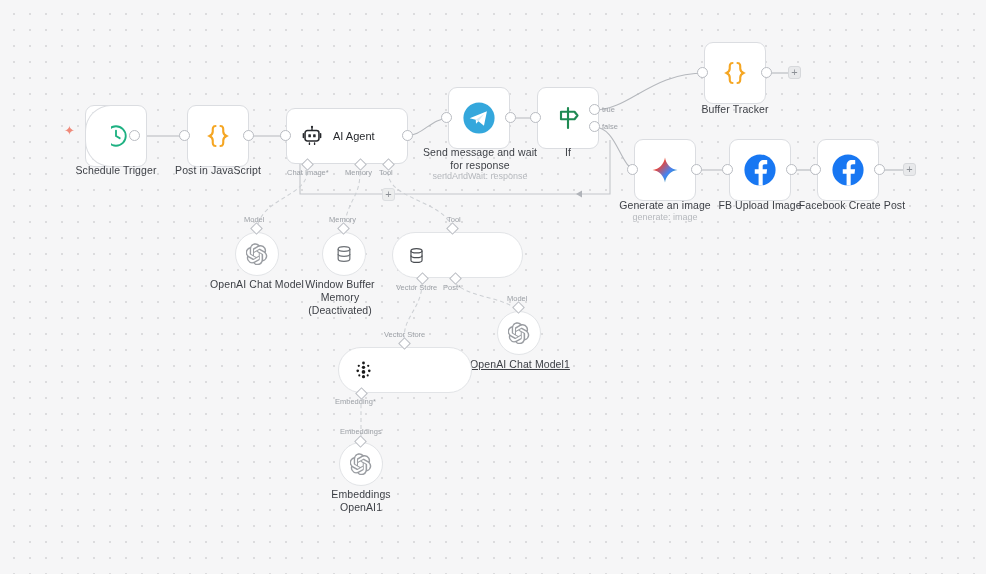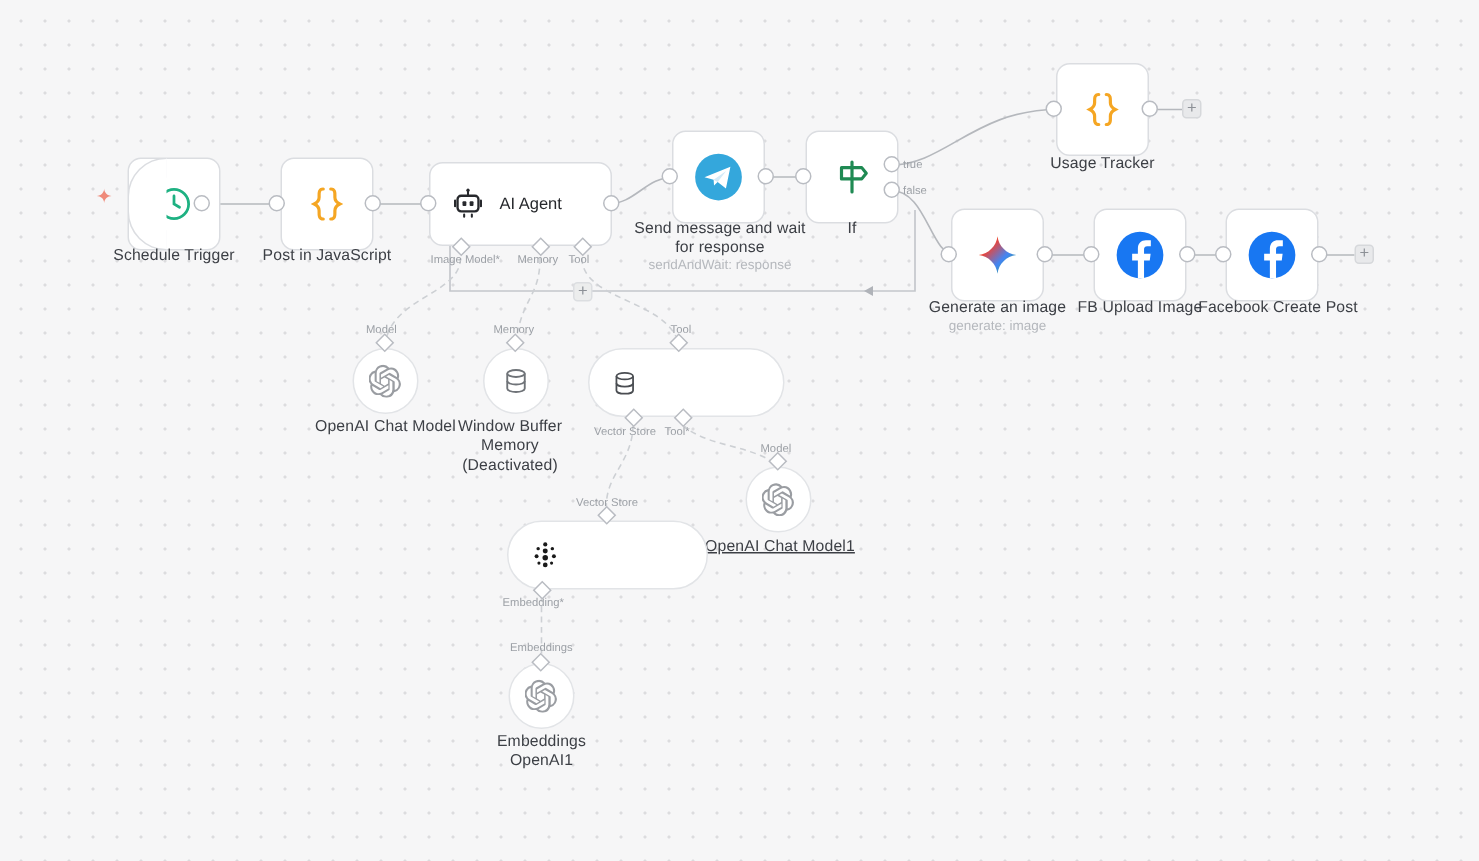--- a/index.html
+++ b/index.html
@@ -210,21 +210,21 @@
         <path d="M2.6 9.6 L2.6 13.6 M21.4 9.6 L21.4 13.6" stroke="#27292d" stroke-width="1.6" stroke-linecap="round"></path>
         <path d="M9.2 19.6 L9.2 21.2 M14.8 19.6 L14.8 21.2" stroke="#27292d" stroke-width="1.5" stroke-linecap="round"></path>
       </svg>
       <span class="nodetitle">AI Agent</span>
     </div>
     <div class="arrowin" style="left:282px;top:132px;"></div>
     <div class="port" style="left:280px;top:130px;"></div>
     <div class="port" style="left:402px;top:130px;"></div>
 
     <div class="diamond" style="left:303px;top:160px;"></div>
-    <div class="conlabel" style="left:287px;top:168px;">Image Model*</div>
+    <div class="conlabel" style="left:287px;top:168px;">Chat Image*</div>
 
     <div class="diamond" style="left:356px;top:160px;"></div>
     <div class="conlabel" style="left:345px;top:168px;">Memory</div>
 
     <div class="diamond" style="left:384px;top:160px;"></div>
     <div class="conlabel" style="left:379px;top:168px;">Tool</div>
 
     <div class="plusbtn" style="left:382px;top:188px;"></div>
   </div>
 
@@ -264,21 +264,21 @@
     <div class="box main" style="left:704px;top:42px;">
       <svg class="ic" width="30" height="30" viewBox="0 0 24 24">
         <path d="M10 4 C7.4 4 7.8 6.6 7.8 8.4 C7.8 10.4 6.6 11.3 5.2 12 C6.6 12.7 7.8 13.6 7.8 15.6 C7.8 17.4 7.4 20 10 20" fill="none" stroke="#f5a623" stroke-width="1.7" stroke-linecap="round"></path>
         <path d="M14 4 C16.6 4 16.2 6.6 16.2 8.4 C16.2 10.4 17.4 11.3 18.8 12 C17.4 12.7 16.2 13.6 16.2 15.6 C16.2 17.4 16.6 20 14 20" fill="none" stroke="#f5a623" stroke-width="1.7" stroke-linecap="round"></path>
       </svg>
     </div>
     <div class="arrowin" style="left:699px;top:69px;"></div>
     <div class="port" style="left:697px;top:67px;"></div>
     <div class="port" style="left:761px;top:67px;"></div>
     <div class="plusend" style="left:788px;top:66px;"></div>
-    <div class="label" style="left:674px;top:103px;width:122px;">Usage Tracker</div>
+    <div class="label" style="left:674px;top:103px;width:122px;">Buffer Tracker</div>
   </div>
 
   <div class="node">
     <div class="box main" style="left:634px;top:139px;">
       <svg class="ic" width="30" height="30" viewBox="0 0 24 24">
         <path d="M12 2 C12.6 7.2 16.8 11.4 22 12 C16.8 12.6 12.6 16.8 12 22 C11.4 16.8 7.2 12.6 2 12 C7.2 11.4 11.4 7.2 12 2 Z" fill="url(#gem)"></path>
       </svg>
     </div>
     <div class="arrowin" style="left:629px;top:166px;"></div>
     <div class="port" style="left:627px;top:164px;"></div>
@@ -347,21 +347,21 @@
       <svg class="ic" width="19" height="19" viewBox="0 0 24 24">
         <ellipse cx="12" cy="6" rx="7" ry="2.8" fill="none" stroke="#4a4d52" stroke-width="1.5"></ellipse>
         <path d="M5 6 V18 C5 19.6 8.1 20.8 12 20.8 C15.9 20.8 19 19.6 19 18 V6" fill="none" stroke="#4a4d52" stroke-width="1.5"></path>
         <path d="M5 12 C5 13.6 8.1 14.8 12 14.8 C15.9 14.8 19 13.6 19 12" fill="none" stroke="#4a4d52" stroke-width="1.5"></path>
       </svg>
     </div>
 
     <div class="diamond" style="left:418px;top:274px;"></div>
     <div class="conlabel" style="left:396px;top:283px;">Vector Store</div>
     <div class="diamond" style="left:451px;top:274px;"></div>
-    <div class="conlabel" style="left:443px;top:283px;">Tool*</div>
+    <div class="conlabel" style="left:443px;top:283px;">Post*</div>
   </div>
 
   <div class="node">
     <div class="conlabel" style="left:507px;top:294px;">Model</div>
     <div class="diamond" style="left:514px;top:303px;"></div>
     <div class="subcircle" style="left:497px;top:311px;">
       <svg class="ic" width="22" height="22" viewBox="0 0 24 24">
         <path d="M21.6 10.1a5.9 5.9 0 0 0-.5-4.9 6 6 0 0 0-6.4-2.9A6 6 0 0 0 4.5 4.4a5.9 5.9 0 0 0-4 2.9 6 6 0 0 0 .7 7 5.9 5.9 0 0 0 .5 4.9 6 6 0 0 0 6.4 2.9 5.9 5.9 0 0 0 10.2-1.9 5.9 5.9 0 0 0 4-2.9 6 6 0 0 0-.7-7Zm-9 12.6a4.5 4.5 0 0 1-2.9-1l.1-.1 4.8-2.8a.8.8 0 0 0 .4-.7v-6.8l2 1.2v5.6a4.5 4.5 0 0 1-4.4 4.6Zm-9.6-4.1a4.4 4.4 0 0 1-.6-3l.2.1 4.8 2.8a.8.8 0 0 0 .8 0l5.9-3.4v2.3l-5 2.9a4.5 4.5 0 0 1-6.1-1.7ZM1.8 8.2A4.5 4.5 0 0 1 4.1 6.2v5.7a.8.8 0 0 0 .4.7l5.9 3.4-2 1.2-4.9-2.8a4.5 4.5 0 0 1-1.7-6.2Zm16.6 3.9-5.9-3.4 2-1.1 4.9 2.8a4.5 4.5 0 0 1-.7 8.1v-5.7a.8.8 0 0 0-.3-.7Zm2-3-.2-.1-4.8-2.8a.8.8 0 0 0-.8 0L8.7 9.6V7.3l4.9-2.9a4.5 4.5 0 0 1 6.7 4.7ZM7.6 13.2l-2-1.1V6.4a4.5 4.5 0 0 1 7.4-3.5l-.2.1-4.8 2.8a.8.8 0 0 0-.4.7v6.7Zm1.1-2.3L11.3 9.4l2.6 1.5v3l-2.6 1.5-2.6-1.5Z" fill="#9a9da2"></path>
       </svg>
     </div>

